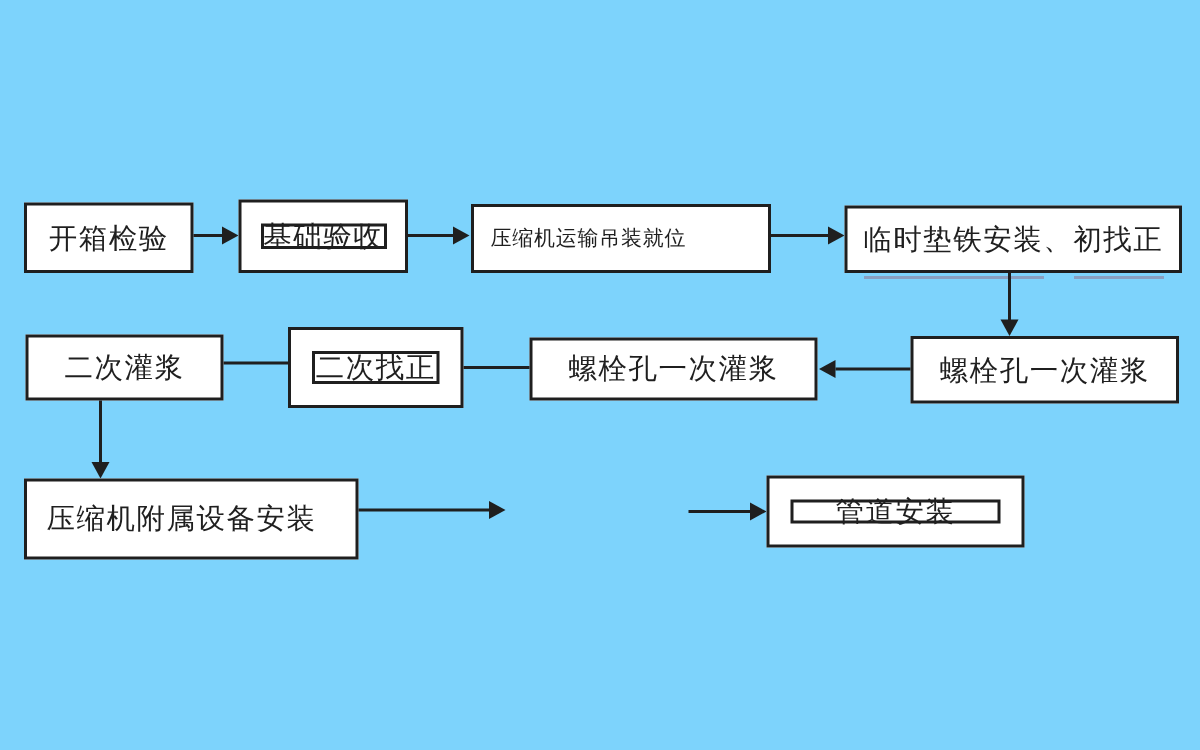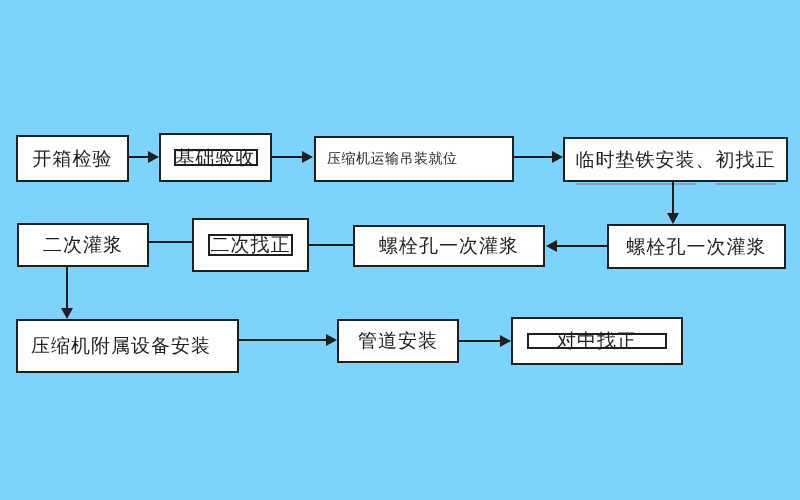--- a/index.html
+++ b/index.html
@@ -117,26 +117,23 @@
   <div class="vline" style="left:66px;top:267px;height:41px"></div>
   <div class="head-down" style="left:61px;top:308px"></div>
 
   <div class="node align-left" style="left:16px;top:319px;width:223px;height:54px;padding-left:13px">
     <span>压缩机附属设备安装</span>
   </div>
 
   <div class="hline" style="left:239px;top:339px;width:87px"></div>
   <div class="head-right" style="left:326px;top:334px"></div>
 
-  <div class="node" style="left:337px;top:319px;width:122px;height:44px">
-    <span>管道安装</span>
-  </div>
 
   <div class="hline" style="left:459px;top:340px;width:41px"></div>
   <div class="head-right" style="left:500px;top:335px"></div>
 
   <div class="node double" style="left:511px;top:317px;width:172px;height:48px">
     <div class="inner">
-      <span>对中找正</span>
+      <span>管道安装</span>
     </div>
   </div>
 
 </div>
 
 </body></html>

